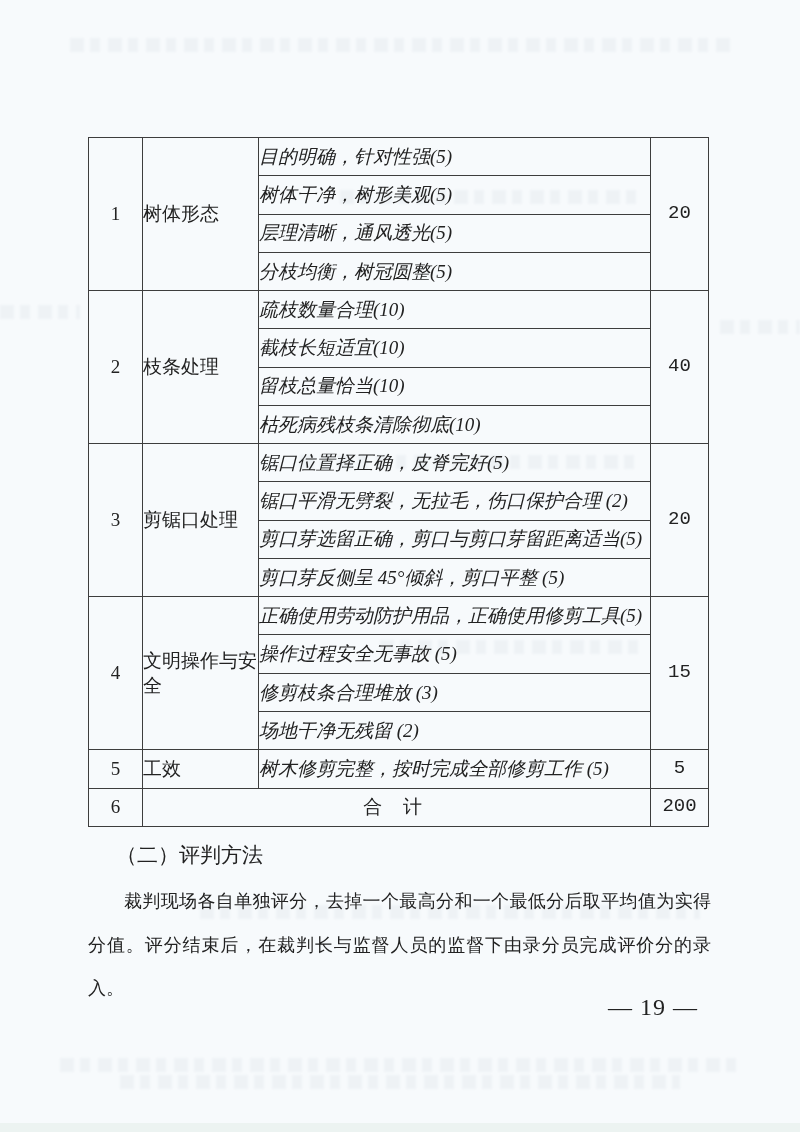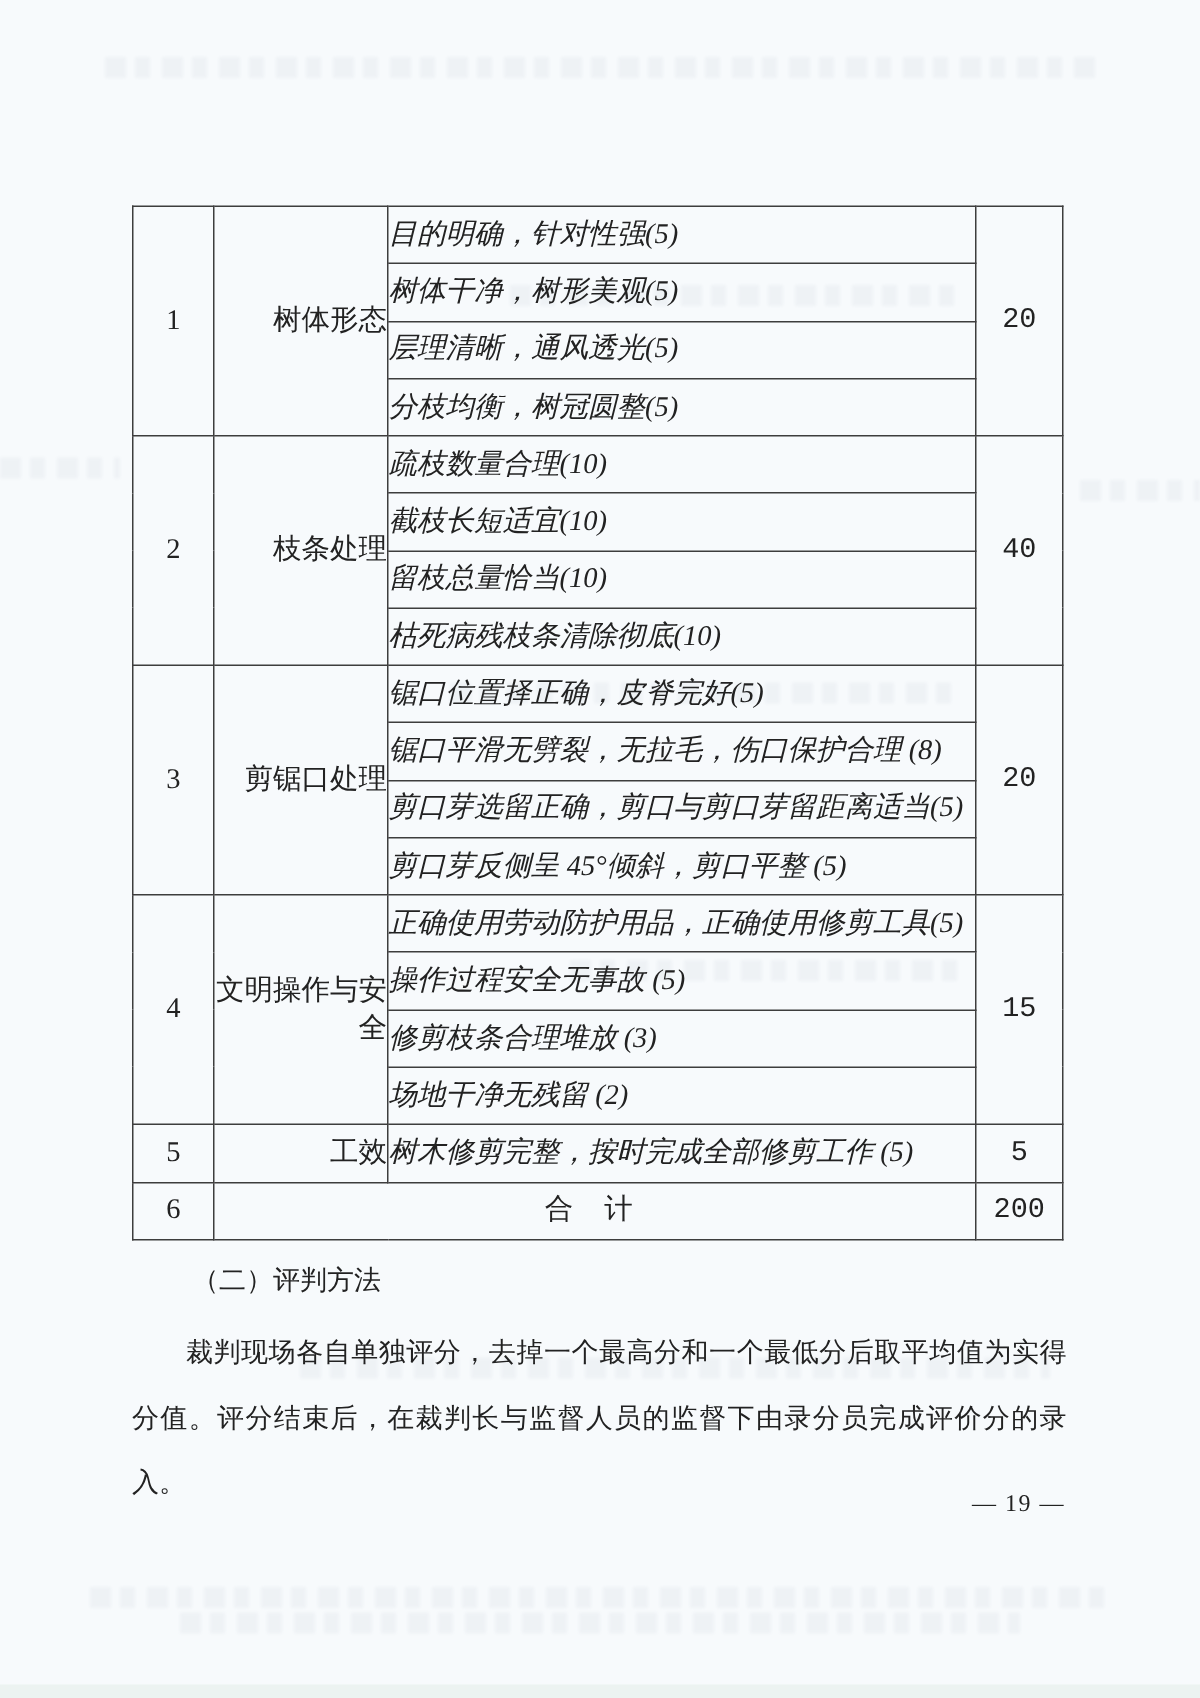--- a/index.html
+++ b/index.html
@@ -64,21 +64,21 @@
   }
 
   table.scoring tr { height: 38px; }
 
   td.col-no {
     text-align: center;
     font-size: 20px;
   }
 
   td.col-cat {
-    text-align: right;
+    text-align: left;
     line-height: 2.75;
     padding: 0 3px;
   }
 
   td.col-item {
     text-align: left;
     padding-left: 11px;
     padding-right: 4px;
     font-style: italic;
   }
@@ -90,45 +90,45 @@
   }
 
   td.col-total {
     text-align: center;
     letter-spacing: 8px;
     padding-left: 8px;
   }
 
   .section-heading {
     position: absolute;
-    left: 84px;
+    left: 72px;
     top: 841px;
     width: 622px;
-    font-size: 18px;
+    font-size: 21px;
     padding-left: 44px;
     white-space: nowrap;
   }
 
   .body-paragraph {
     position: absolute;
     left: 88px;
     top: 880px;
     width: 623px;
     font-size: 18px;
     line-height: 43.5px;
     text-indent: 2em;
     text-align: justify;
     text-justify: inter-character;
   }
 
   .page-number {
     position: absolute;
     top: 994px;
-    right: 90px;
-    font-size: 16px;
+    right: 102px;
+    font-size: 24px;
     letter-spacing: 1px;
   }
 </style>
 </head>
 <body>
 
 <div class="page">
 
   <div class="bleed" style="top:38px;  left:70px;  width:660px;"></div>
   <div class="bleed" style="top:190px; left:340px; width:300px;"></div>
@@ -178,21 +178,21 @@
         <tr>
           <td class="col-item">枯死病残枝条清除彻底(10)</td>
         </tr>
         <tr>
           <td class="col-no" rowspan="4">3</td>
           <td class="col-cat" rowspan="4">剪锯口处理</td>
           <td class="col-item">锯口位置择正确，皮脊完好(5)</td>
           <td class="col-score" rowspan="4">20</td>
         </tr>
         <tr>
-          <td class="col-item">锯口平滑无劈裂，无拉毛，伤口保护合理 (8)</td>
+          <td class="col-item">锯口平滑无劈裂，无拉毛，伤口保护合理 (2)</td>
         </tr>
         <tr>
           <td class="col-item">剪口芽选留正确，剪口与剪口芽留距离适当(5)</td>
         </tr>
         <tr>
           <td class="col-item">剪口芽反侧呈 45°倾斜，剪口平整 (5)</td>
         </tr>
         <tr>
           <td class="col-no" rowspan="4">4</td>
           <td class="col-cat" rowspan="4">文明操作与安全</td>

